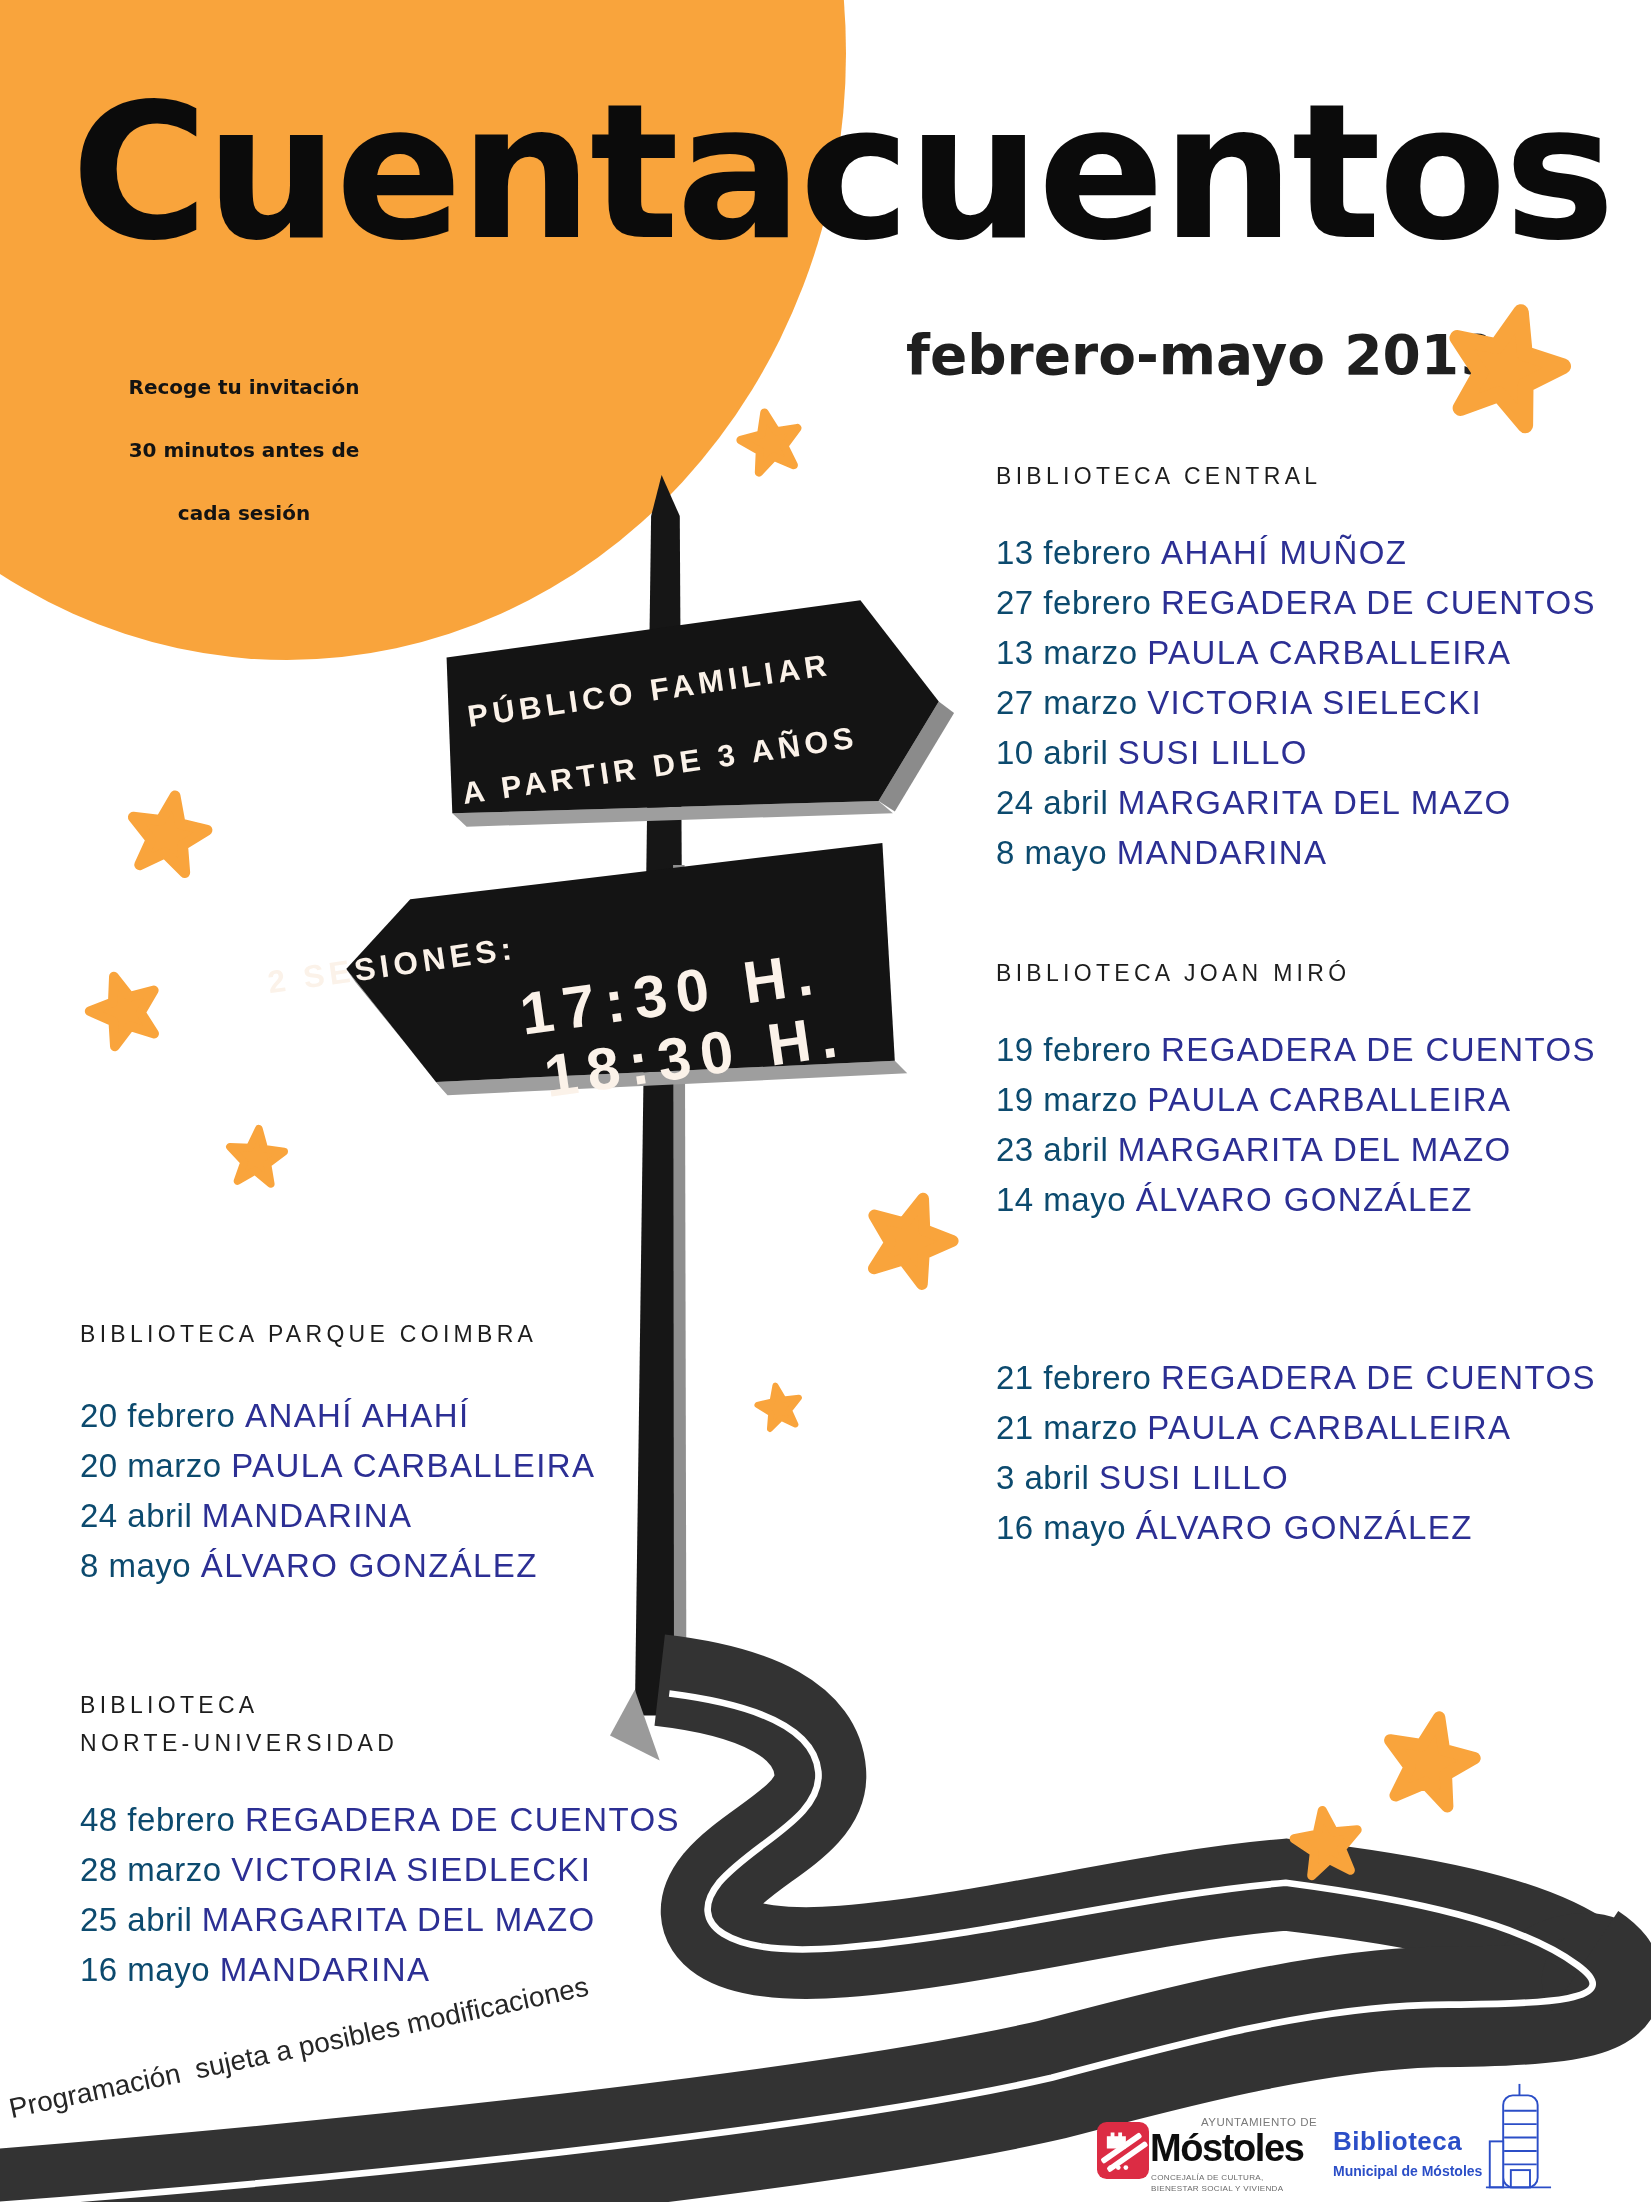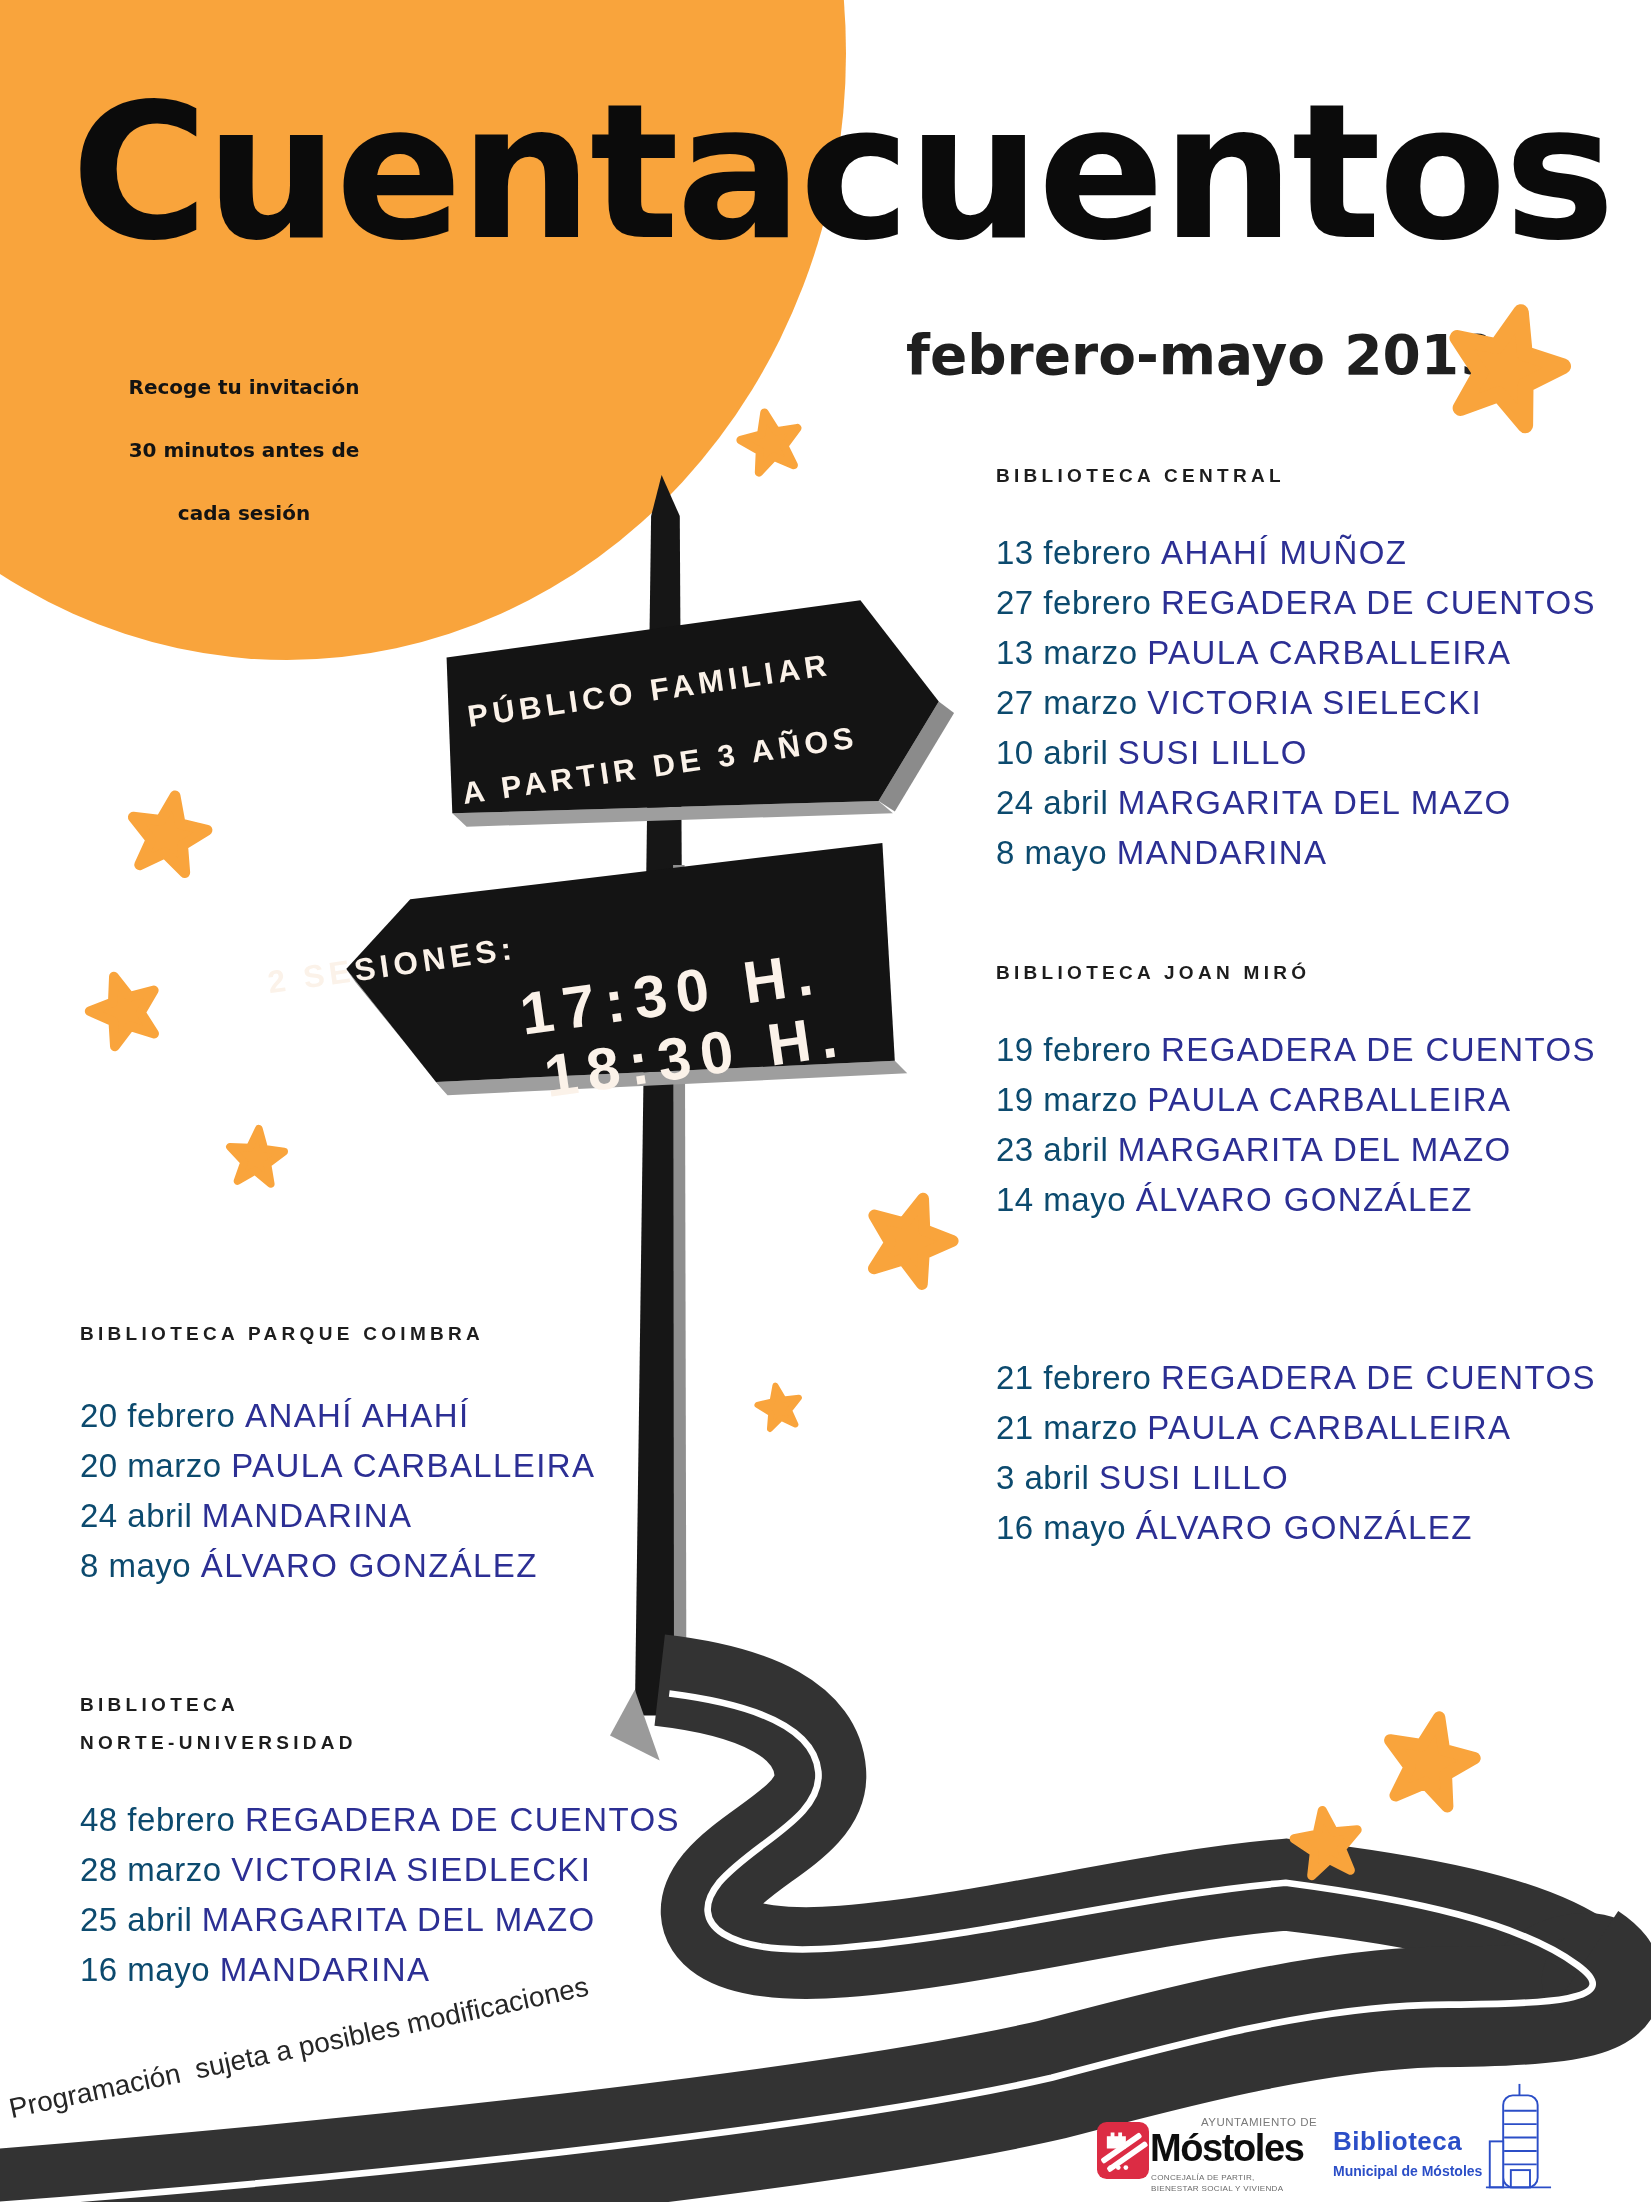--- a/index.html
+++ b/index.html
@@ -27,21 +27,21 @@
     font-family:"DejaVu Sans",sans-serif;font-weight:bold;
     font-size:20px;line-height:63px;color:#131313;
   }
   .art{position:absolute;left:0;top:0;width:1652px;height:2202px;}
   .sign-txt{
     font-family:"Liberation Sans",sans-serif;font-weight:bold;
     fill:#FBF2E9;text-anchor:middle;
   }
   .sec{position:absolute;}
   .sec .h{
-    font-size:19px;font-weight:bold;letter-spacing:4.3px;
+    font-size:23px;font-weight:normal;letter-spacing:4.3px;
     color:#1D1D1D;line-height:38px;white-space:nowrap;
   }
   .sec .rows{margin-top:32.5px;}
   .sec.gap .rows{margin-top:38px;}
   .row{line-height:50px;font-size:33px;white-space:nowrap;font-weight:400;}
   .date{color:#0c4a6e;letter-spacing:0.5px;margin-right:9.6px;}
   .perf{color:#2C2F94;letter-spacing:1.4px;}
   .disclaimer{
     position:absolute;left:13.4px;top:2093px;font-size:28px;color:#262626;
     transform:rotate(-12deg);transform-origin:0 100%;white-space:pre;
@@ -180,21 +180,21 @@
         </g>
         <path d="M10 28 V15 h4 v-4 h4 v4 h4 v-4 h4 v4 h4 V28 Z" fill="#FFFFFF"></path>
         <circle cx="14" cy="48" r="2.5" fill="#FFFFFF"></circle>
         <circle cx="22" cy="48" r="2.5" fill="#FFFFFF"></circle>
         <circle cx="30" cy="48" r="2.5" fill="#FFFFFF"></circle>
       </svg>
     </div>
     <div class="ayto-top">AYUNTAMIENTO DE</div>
     <div class="ayto-name">Móstoles</div>
     <div class="ayto-dept">
-      <div>CONCEJALÍA DE PARTIR,</div>
+      <div>CONCEJALÍA DE CULTURA,</div>
       <div>BIENESTAR SOCIAL Y VIVIENDA</div>
     </div>
   </div>
 
   <div class="bib">
     <div class="bib-name">Biblioteca</div>
     <div class="bib-sub">Municipal de Móstoles</div>
     <svg class="bib-building" width="69" height="113" viewBox="0 0 72 118">
       <g fill="none" stroke="#2B4EC7" stroke-width="2">
         <line x1="37" y1="14" x2="37" y2="2"></line>

